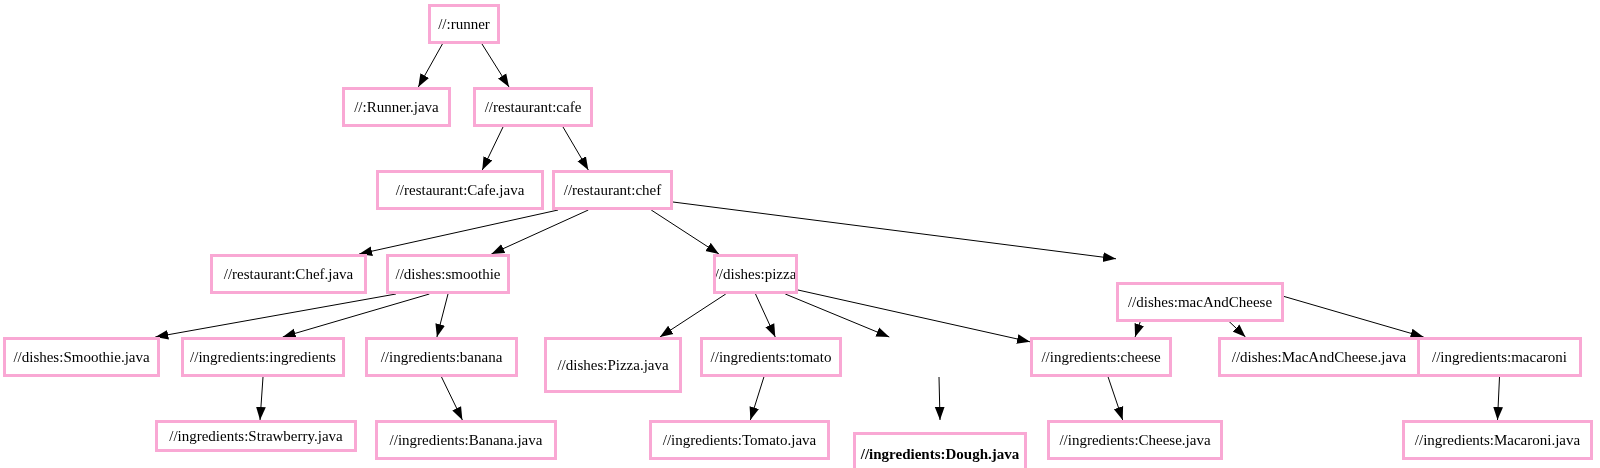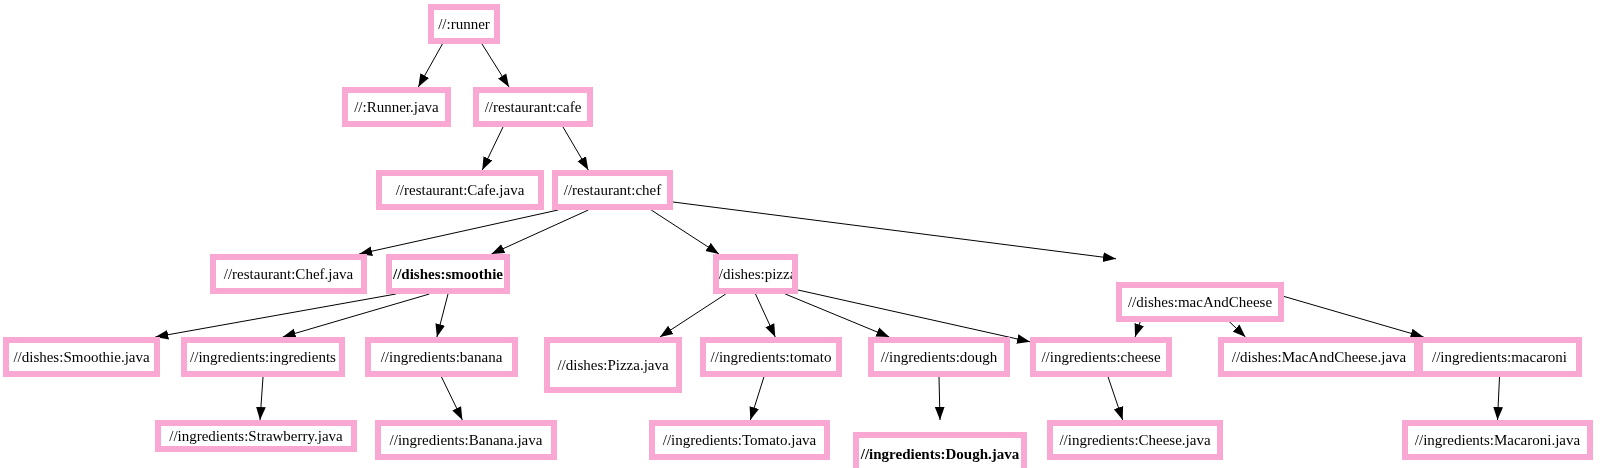--- a/index.html
+++ b/index.html
@@ -19,21 +19,21 @@
     position: absolute;
     left: 0;
     top: 0;
     width: 1600px;
     height: 468px;
   }
   .node {
     position: absolute;
     box-sizing: border-box;
     background: #ffffff;
-    border: 6px solid #f9a8d4;
+    border: 3px solid #f9a8d4;
     display: flex;
     align-items: center;
     justify-content: center;
     font-size: 15px;
     color: #000000;
     white-space: nowrap;
     overflow: hidden;
   }
   .edge-line {
     stroke: #000000;
@@ -75,29 +75,28 @@
       <line x1="1108.1" y1="377" x2="1122.68" y2="420" class="edge-line" stroke="#000000" marker-end="url(#arrowhead)"></line>
       <line x1="1499.5" y1="377" x2="1497.5" y2="420" class="edge-line" stroke="#000000" marker-end="url(#arrowhead)"></line>
     </svg>
 
 <div class="node" style="left: 428px; top: 4px; width: 72px; height: 40px;">//:runner</div>
     <div class="node" style="left: 342px; top: 87px; width: 109px; height: 40px;">//:Runner.java</div>
     <div class="node" style="left: 473px; top: 87px; width: 120px; height: 40px;">//restaurant:cafe</div>
     <div class="node" style="left: 376px; top: 170px; width: 168px; height: 40px; text-align: center;">//restaurant:Cafe.java</div>
     <div class="node" style="left: 552px; top: 170px; width: 121px; height: 40px;">//restaurant:chef</div>
     <div class="node" style="left: 210px; top: 254px; width: 157px; height: 40px;">//restaurant:Chef.java</div>
-    <div class="node" style="left: 386px; top: 254px; width: 124px; height: 40px; font-weight: bold;">//dishes:smoothie</div>
+    <div class="node" style="left: 386px; top: 254px; width: 124px; height: 40px;">//dishes:smoothie</div>
     <div class="node" style="left: 713px; top: 254px; width: 85px; height: 40px;">//dishes:pizza</div>
     <div class="node" style="left: 1116px; top: 254px; width: 168px; height: 40px; margin-top: 28px;">//dishes:macAndCheese</div>
     <div class="node" style="left: 3px; top: 337px; width: 157px; height: 40px;">//dishes:Smoothie.java</div>
     <div class="node" style="left: 181px; top: 337px; width: 164px; height: 40px;">//ingredients:ingredients</div>
     <div class="node" style="left: 365px; top: 337px; width: 153px; height: 40px;">//ingredients:banana</div>
     <div class="node" style="left: 544px; top: 337px; width: 138px; height: 56px;">//dishes:Pizza.java</div>
     <div class="node" style="left: 700px; top: 337px; width: 142px; height: 40px;">//ingredients:tomato</div>
-    <div class="node" style="left: 868px; top: 337px; width: 142px; height: 40px;">//ingredients:dough</div>
     <div class="node" style="left: 1030px; top: 337px; width: 142px; height: 40px;">//ingredients:cheese</div>
     <div class="node" style="left: 1195px; top: 337px; width: 202px; height: 40px; margin-left: 23px;">//dishes:MacAndCheese.java</div>
     <div class="node" style="left: 1417px; top: 337px; width: 165px; height: 40px;">//ingredients:macaroni</div>
     <div class="node" style="left: 155px; top: 420px; width: 202px; height: 32px;">//ingredients:Strawberry.java</div>
     <div class="node" style="left: 375px; top: 420px; width: 182px; height: 40px;">//ingredients:Banana.java</div>
     <div class="node" style="left: 649px; top: 420px; width: 181px; height: 40px;">//ingredients:Tomato.java</div>
     <div class="node" style="left: 853px; top: 432px; width: 174px; height: 44px; font-weight: bold;">//ingredients:Dough.java</div>
     <div class="node" style="left: 1047px; top: 420px; width: 176px; height: 40px;">//ingredients:Cheese.java</div>
     <div class="node" style="left: 1402px; top: 420px; width: 191px; height: 40px;">//ingredients:Macaroni.java</div>
   </div>

